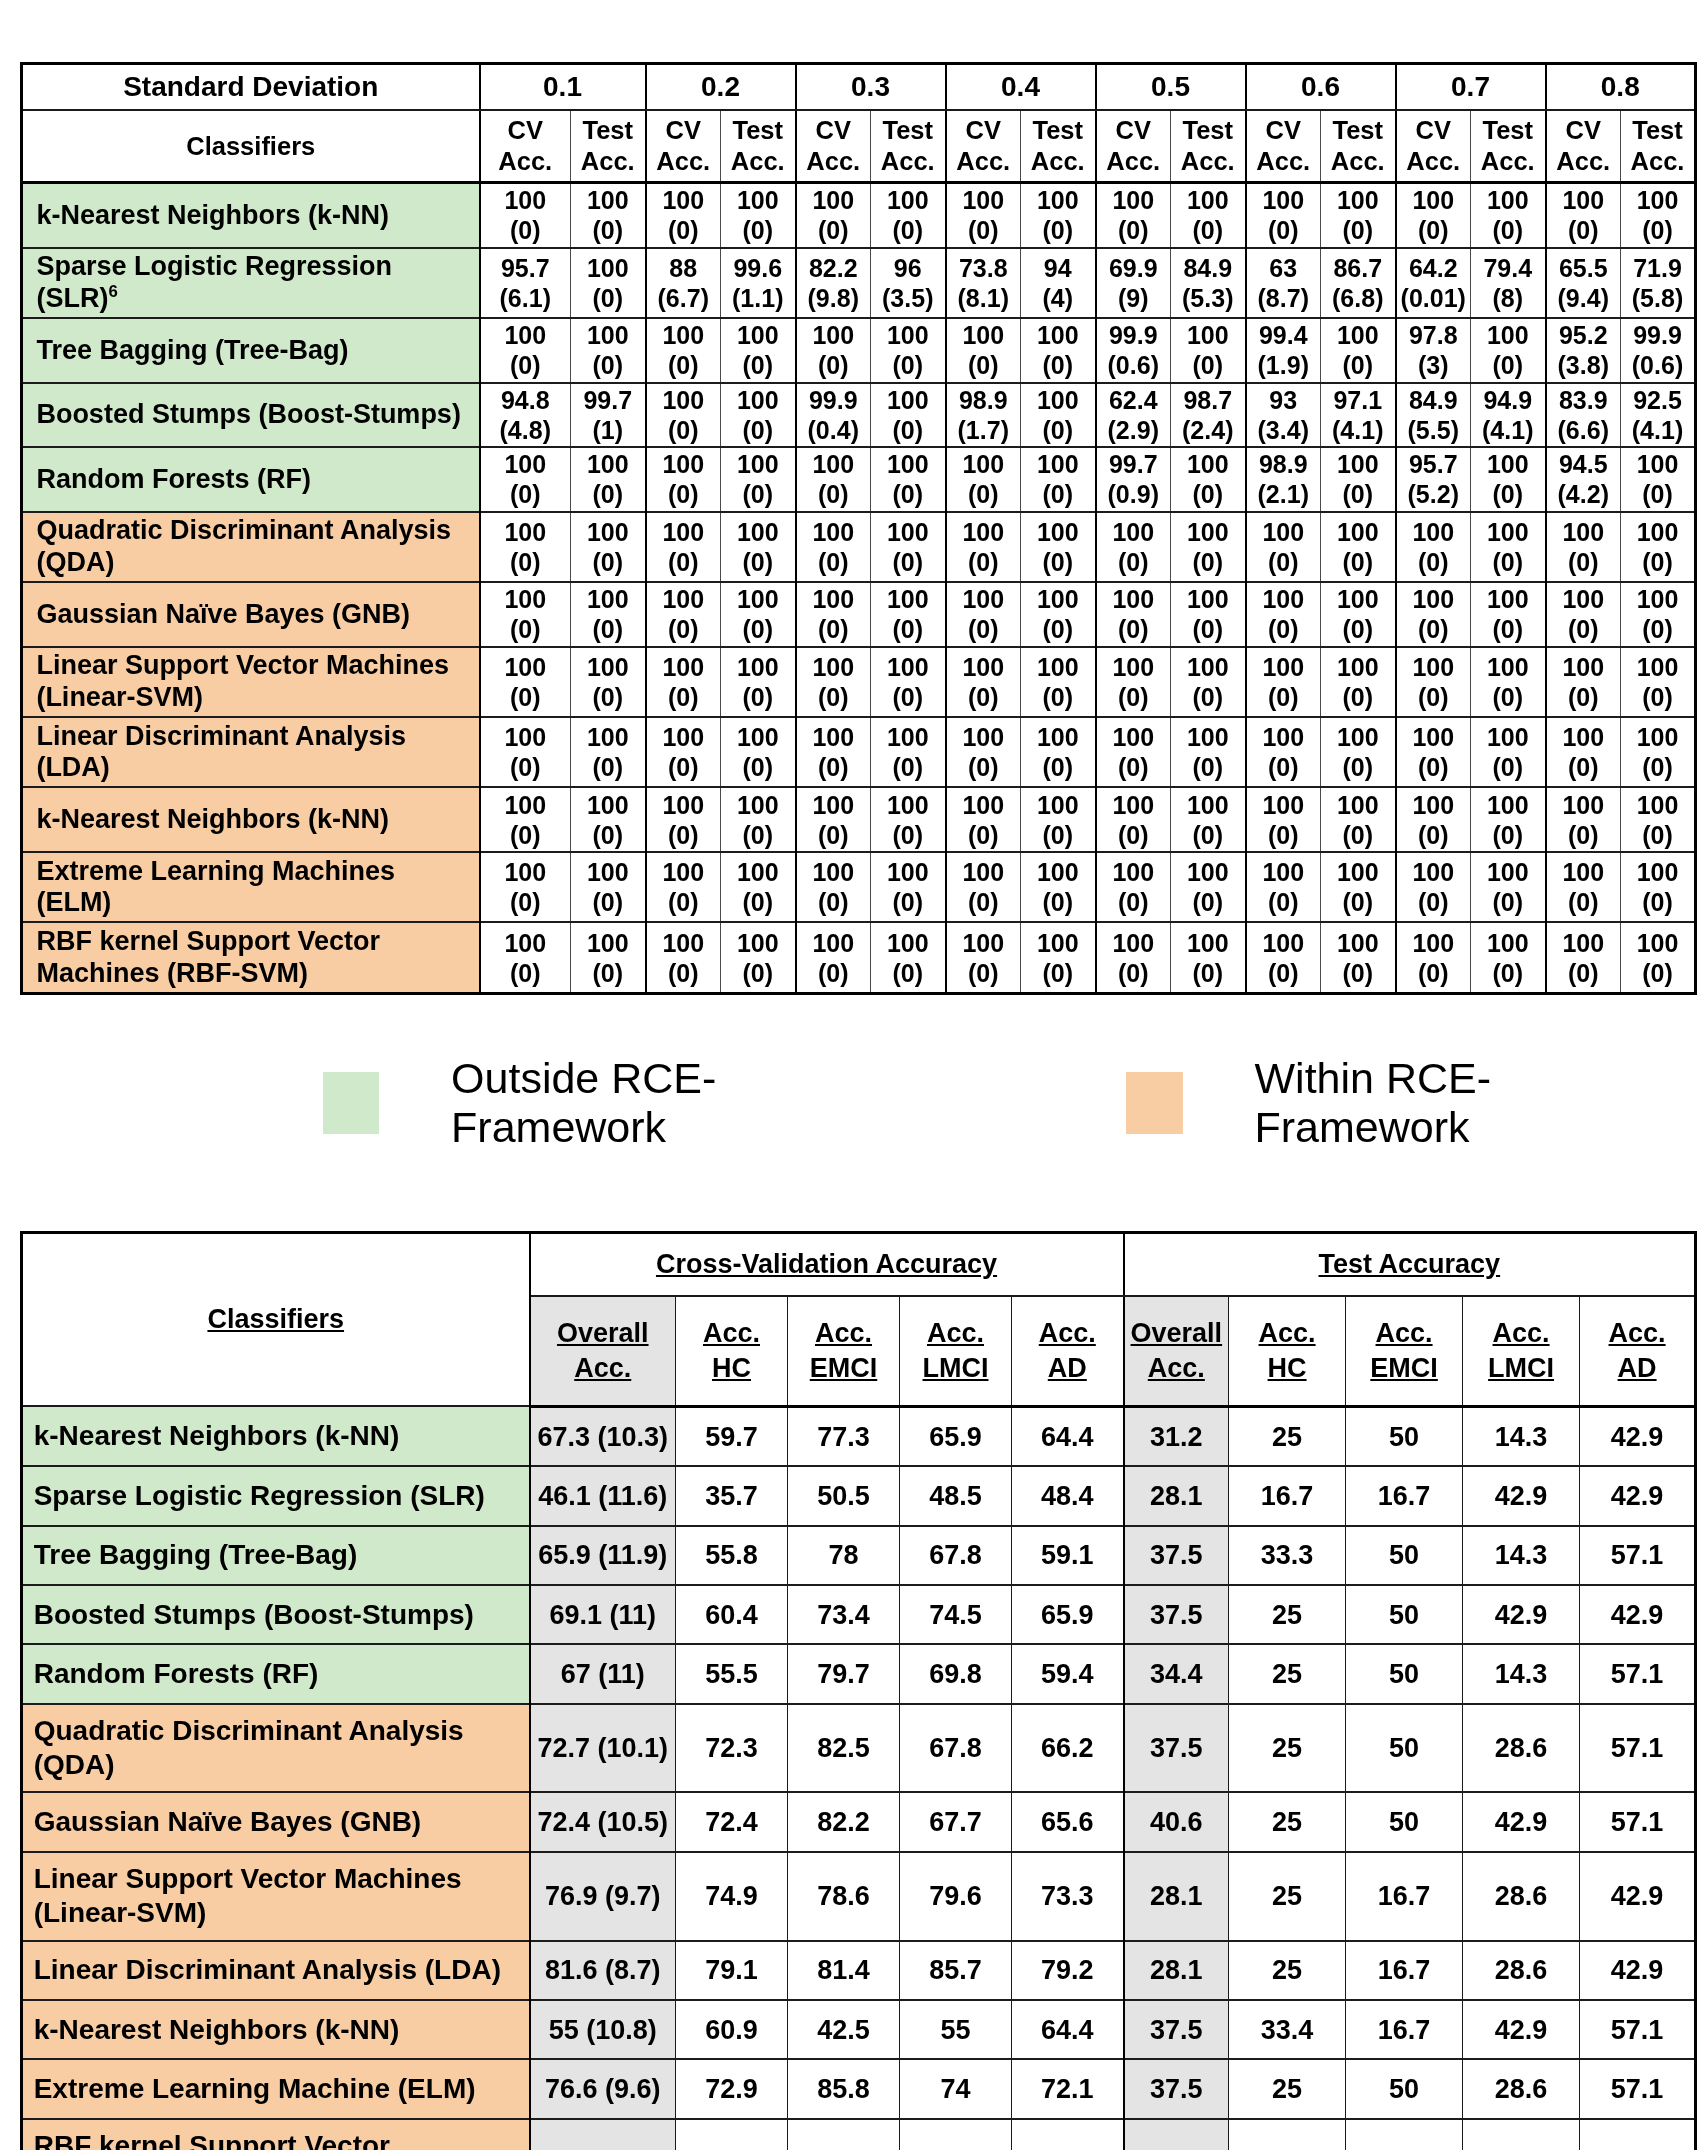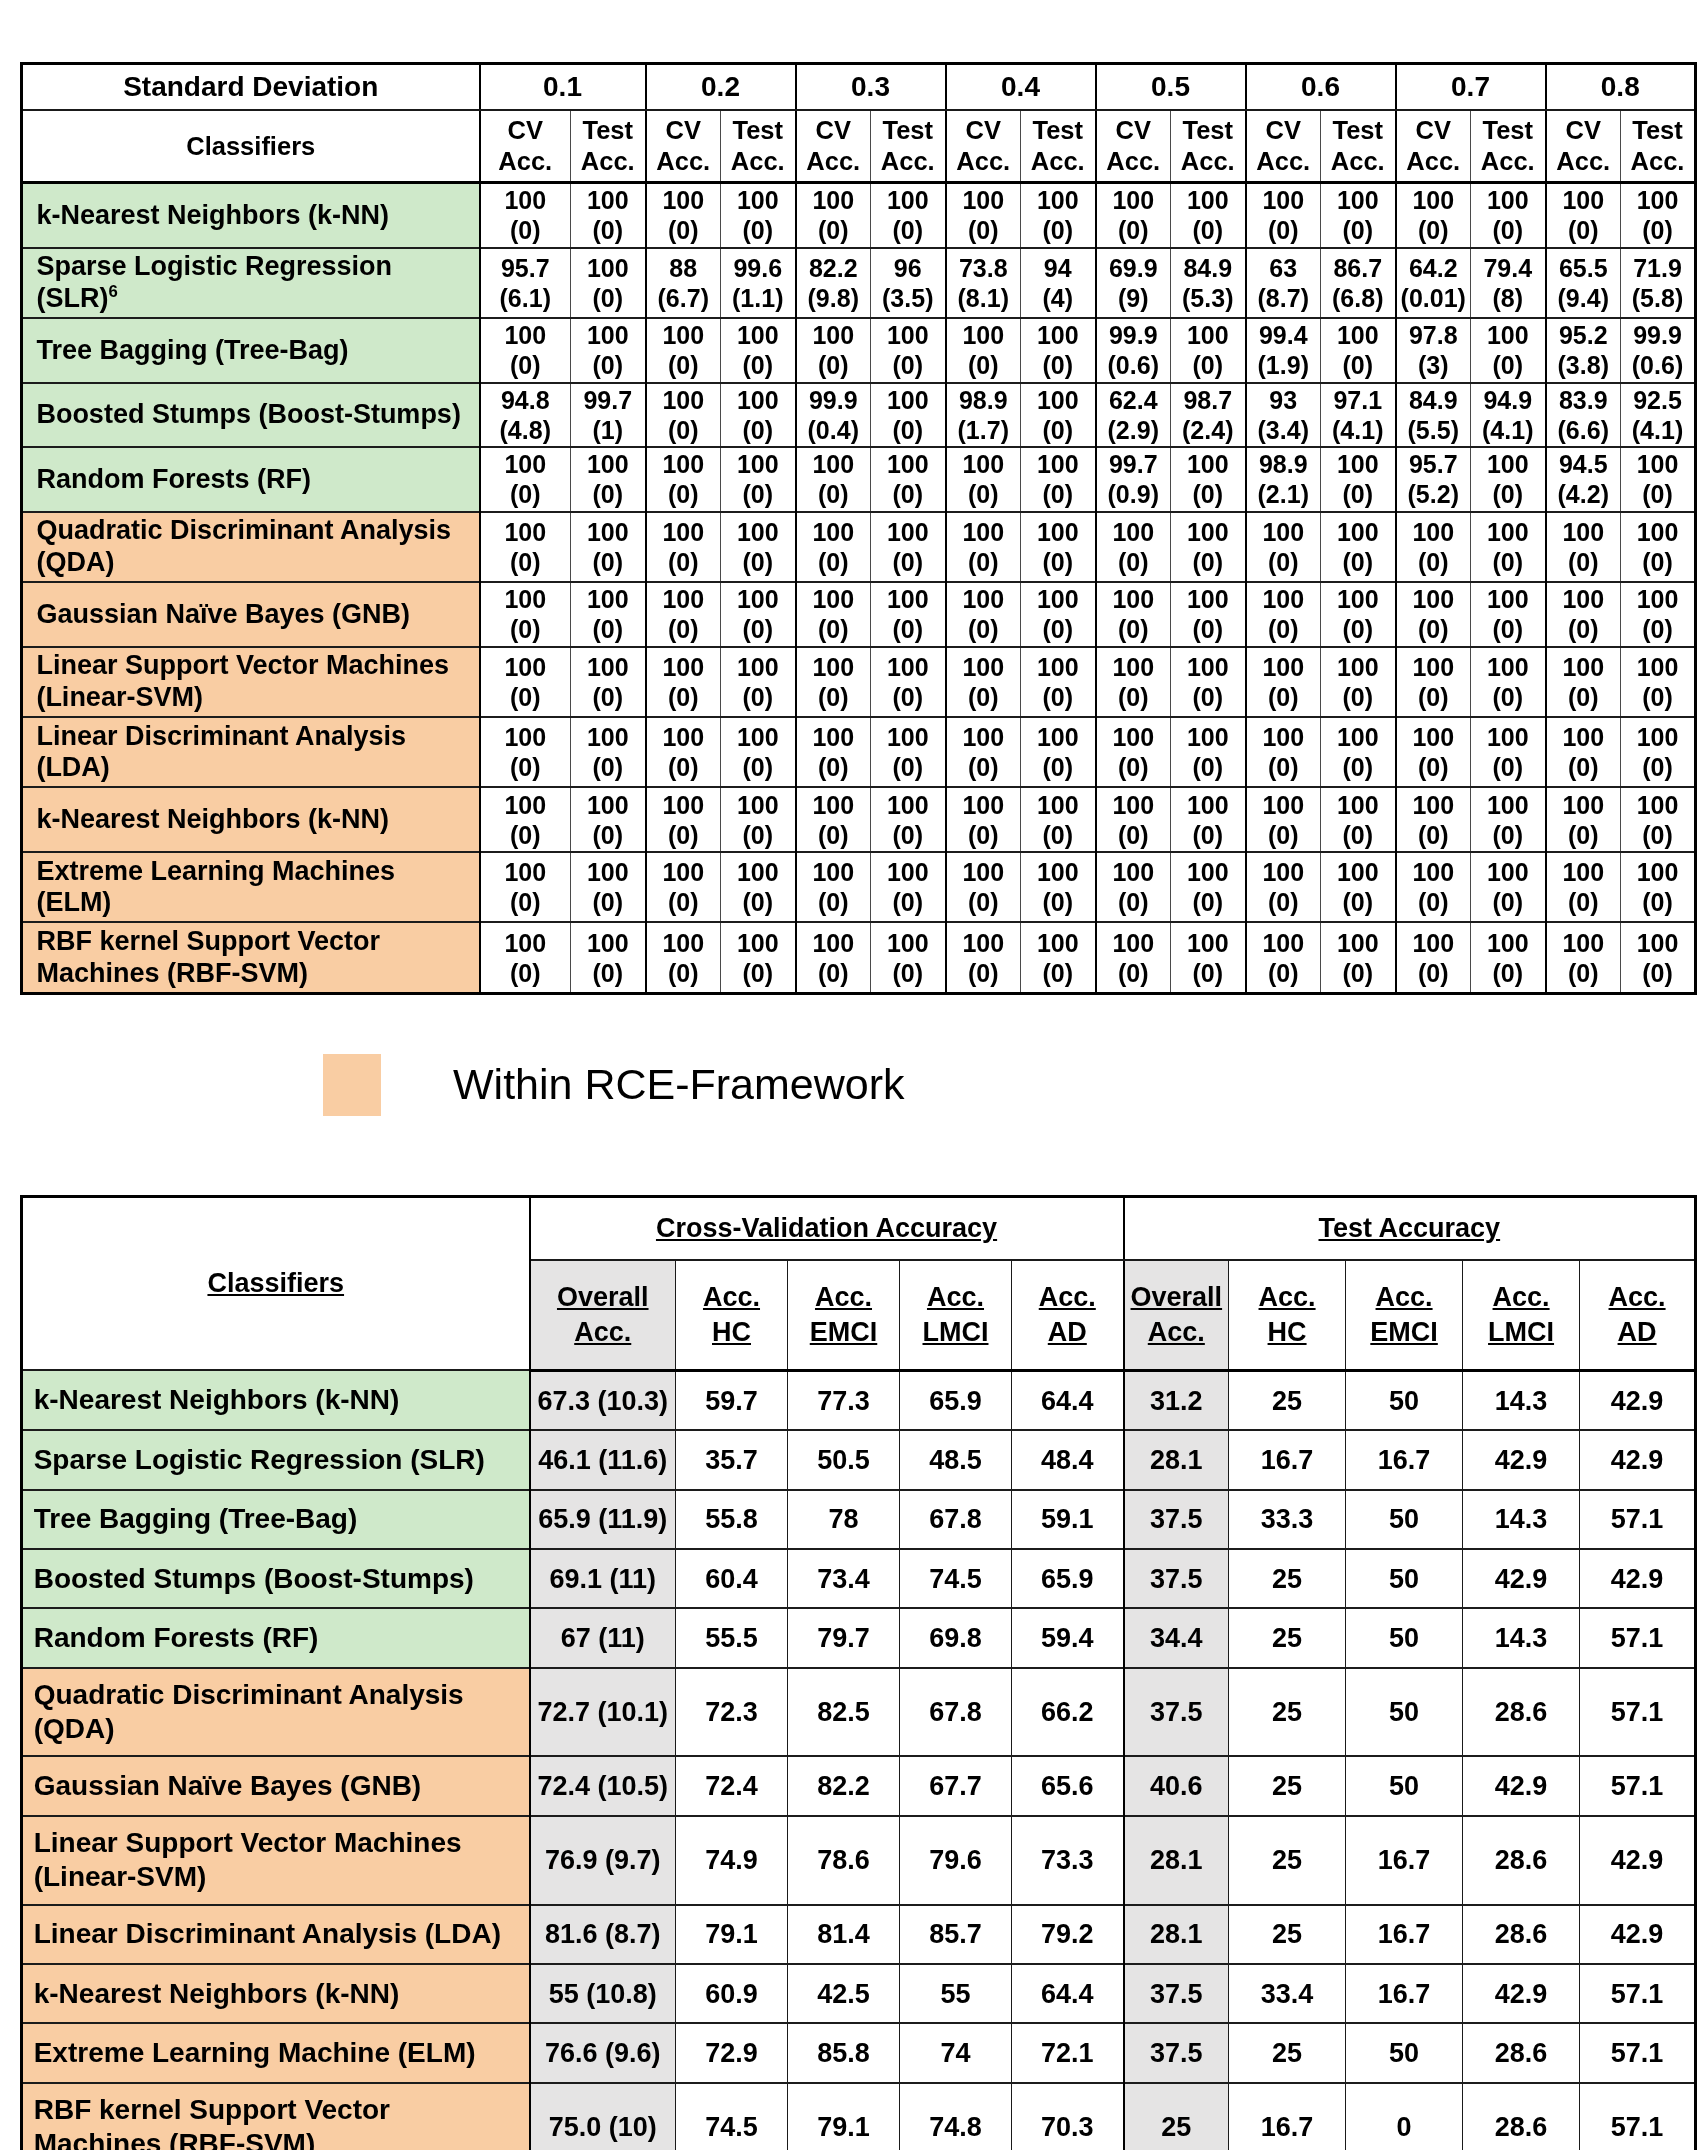--- a/index.html
+++ b/index.html
@@ -955,20 +955,24 @@
           <td>
             <div>100</div>
             <div>(0)</div>
           </td>
         </tr>
       </tbody>
   </table>
 
   <div class="legend">
     <div class="legend-item">
+      <span class="swatch" id="sw-outside" style="background: rgb(207, 233, 202);"></span>
+      <span class="legend-label">Outside RCE-Framework</span>
+    </div>
+    <div class="legend-item">
       <span class="swatch" id="sw-within" style="background: rgb(249, 205, 163);"></span>
       <span class="legend-label">Within RCE-Framework</span>
     </div>
   </div>
 
   <table id="t2">
     <colgroup id="t2-cols">
         <col style="width: 508px;">
         <col style="width: 146px;">
         <col style="width: 112px;">

